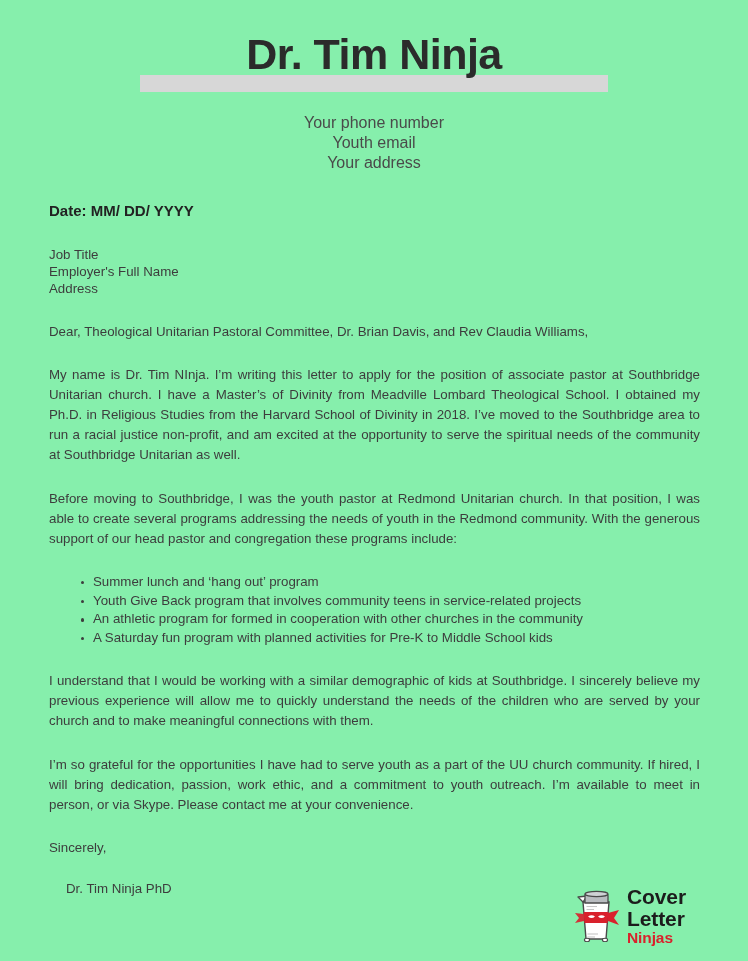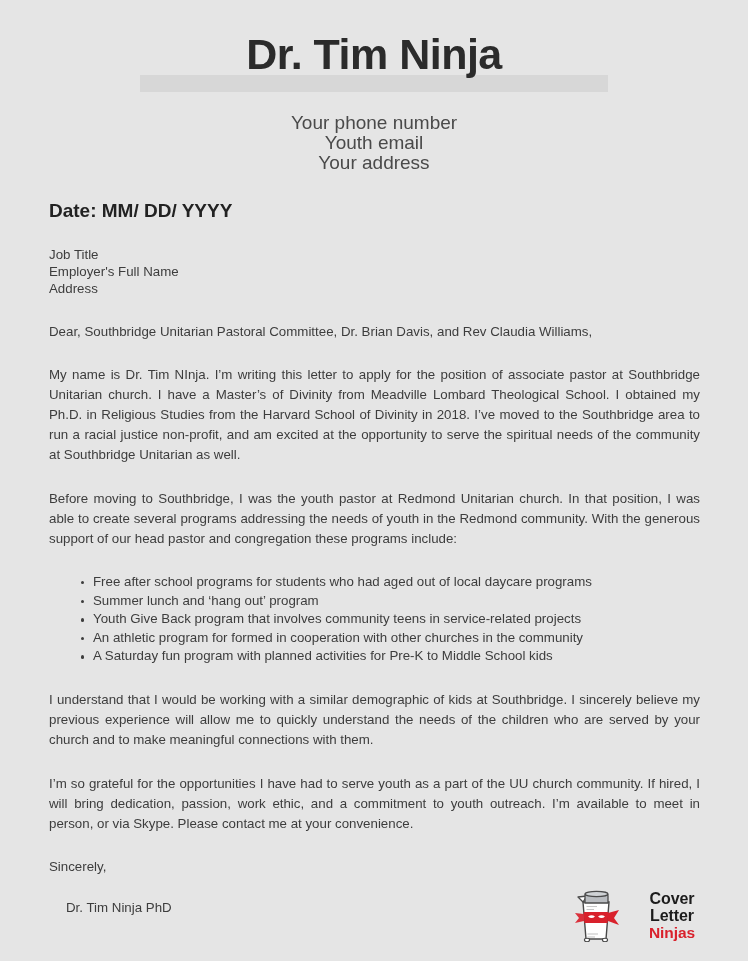--- a/index.html
+++ b/index.html
@@ -12,21 +12,21 @@
     height: 961px;
     position: relative;
     font-family: "Liberation Sans", sans-serif;
     color: #3b3b3b;
     overflow: hidden;
   }
 
   .page {
     position: absolute;
     inset: 0;
-    background: #e5e5e5;
+    background: #86efac;
     text-decoration: underline;
   }
 
   
   .header-block {
     position: absolute;
     left: 0;
     right: 0;
     top: 30px;
     height: 70px;
@@ -52,40 +52,40 @@
     line-height: 1.12;
   }
 
   
   .contact-block {
     position: absolute;
     left: 0;
     right: 0;
     top: 113px;
     text-align: center;
-    font-size: 19px;
+    font-size: 16px;
     line-height: 20px;
     color: #4a4a4a;
   }
 
   
   .letter {
     position: absolute;
     left: 49px;
     top: 202px;
     width: 651px;
     font-size: 13.3px;
     line-height: 17px;
     color: #3d3d3d;
   }
 
   .date-line {
     font-weight: bold;
     color: #222222;
-    font-size: 19px;
+    font-size: 15px;
     margin: 0 0 27px 0;
   }
 
   .recipient {
     margin: 0 0 26px 0;
   }
   .recipient div {
     line-height: 17px;
   }
 
@@ -144,34 +144,32 @@
     width: 48px;
     height: 52px;
     flex: 0 0 48px;
     position: relative;
   }
   .logo-text {
     margin-left: 7px;
     line-height: 1.05;
   }
   .logo-text .l1 {
-    font-size: 16px;
+    font-size: 21px;
     font-weight: bold;
     color: #1c1c1c;
     letter-spacing: -0.1px;
     display: block;
-    text-align: center;
   }
   .logo-text .l2 {
     font-size: 15.5px;
     font-weight: bold;
     color: #d9212c;
     letter-spacing: -0.1px;
     display: block;
-    text-align: center;
   }
 </style>
 </head>
 <body>
 
 <div class="page">
 
   <div class="header-block">
     <div class="name-bar"></div>
     <div class="name-title">Dr. Tim Ninja</div>
@@ -186,28 +184,27 @@
   <div class="letter">
 
     <div class="date-line">Date: MM/ DD/ YYYY</div>
 
     <div class="recipient">
       <div>Job Title</div>
       <div>Employer's Full Name</div>
       <div>Address</div>
     </div>
 
-    <div class="salutation">Dear, Southbridge Unitarian Pastoral Committee, Dr. Brian Davis, and Rev Claudia Williams,</div>
+    <div class="salutation">Dear, Theological Unitarian Pastoral Committee, Dr. Brian Davis, and Rev Claudia Williams,</div>
 
     <p class="para">My name is Dr. Tim NInja. I’m writing this letter to apply for the position of associate pastor at Southbridge Unitarian church. I have a Master’s of Divinity from Meadville Lombard Theological School. I obtained my Ph.D. in Religious Studies from the Harvard School of Divinity in 2018. I’ve moved to the Southbridge area to run a racial justice non-profit, and am excited at the opportunity to serve the spiritual needs of the community at Southbridge Unitarian as well.</p>
 
     <p class="para">Before moving to Southbridge, I was the youth pastor at Redmond Unitarian church. In that position, I was able to create several programs addressing the needs of youth in the Redmond community. With the generous support of our head pastor and congregation these programs include:</p>
 
     <ul class="bullets">
-      <li>Free after school programs for students who had aged out of local daycare programs</li>
       <li>Summer lunch and ‘hang out’ program</li>
       <li>Youth Give Back program that involves community teens in service-related projects</li>
       <li>An athletic program for formed in cooperation with other churches in the community</li>
       <li>A Saturday fun program with planned activities for Pre-K to Middle School kids</li>
     </ul>
 
     <p class="para">I understand that I would be working with a similar demographic of kids at Southbridge. I sincerely believe my previous experience will allow me to quickly understand the needs of the children who are served by your church and to make meaningful connections with them.</p>
 
     <p class="para">I’m so grateful for the opportunities I have had to serve youth as a part of the UU church community. If hired, I will bring dedication, passion, work ethic, and a commitment to youth outreach. I’m available to meet in person, or via Skype. Please contact me at your convenience.</p>
 

